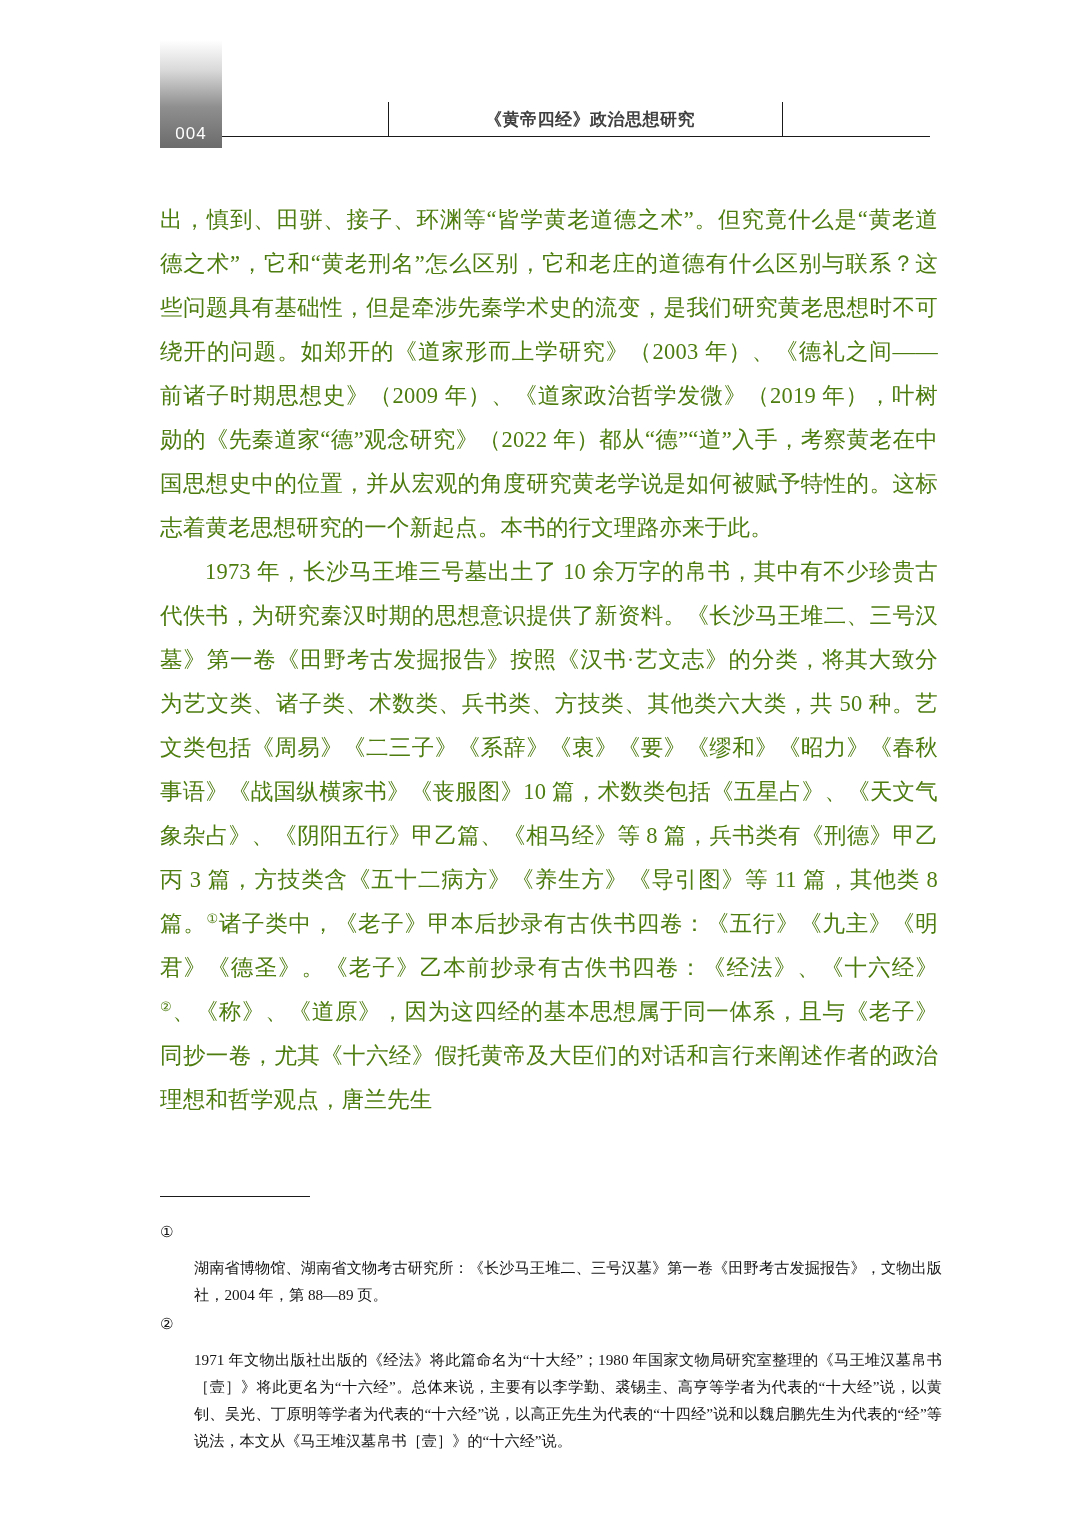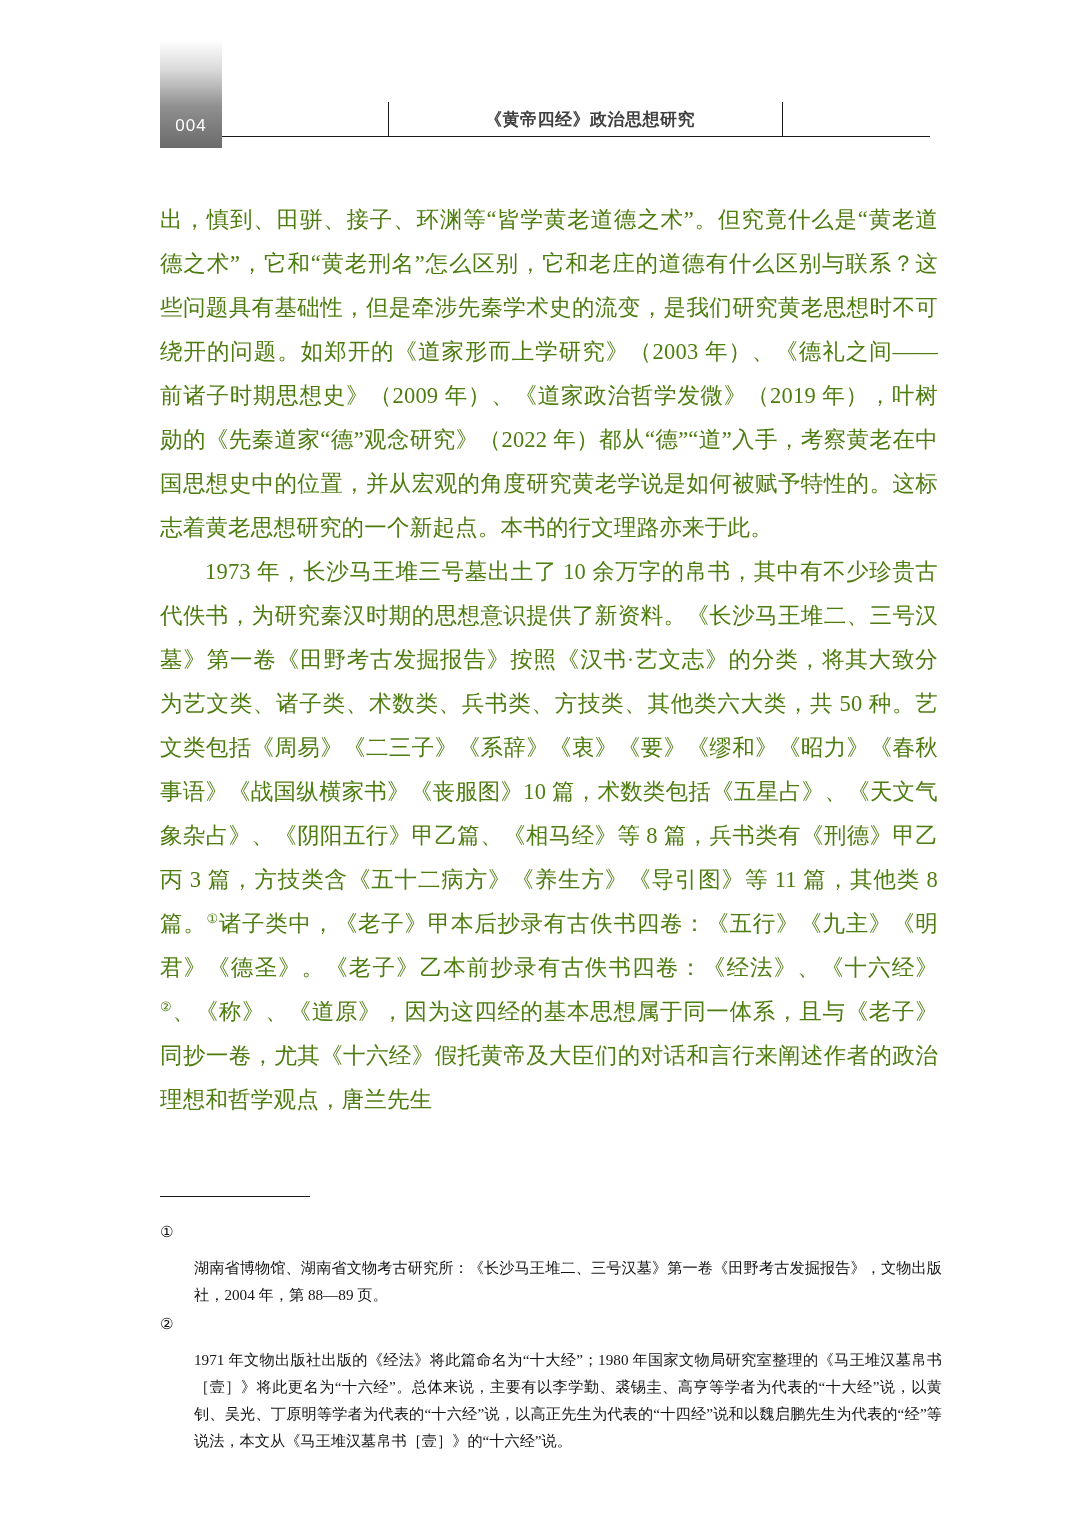--- a/index.html
+++ b/index.html
@@ -40,21 +40,21 @@
     background: linear-gradient(180deg, #ffffff 0%, #d9d9d9 28%, #8f8f8f 62%, #6b6b6b 100%);
     display: flex;
     align-items: flex-end;
     justify-content: center;
   }
   .folio-num {
     font-family: "Liberation Sans", "DejaVu Sans", sans-serif;
     font-size: 17px;
     color: #ffffff;
     letter-spacing: 1px;
-    padding-bottom: 12px;
+    padding-bottom: 4px;
   }
   .header-rule {
     position: absolute;
     top: 96px;
     left: 62px;
     width: 708px;
     height: 1px;
     background: #1a1a1a;
   }
   .header-tick-left {

